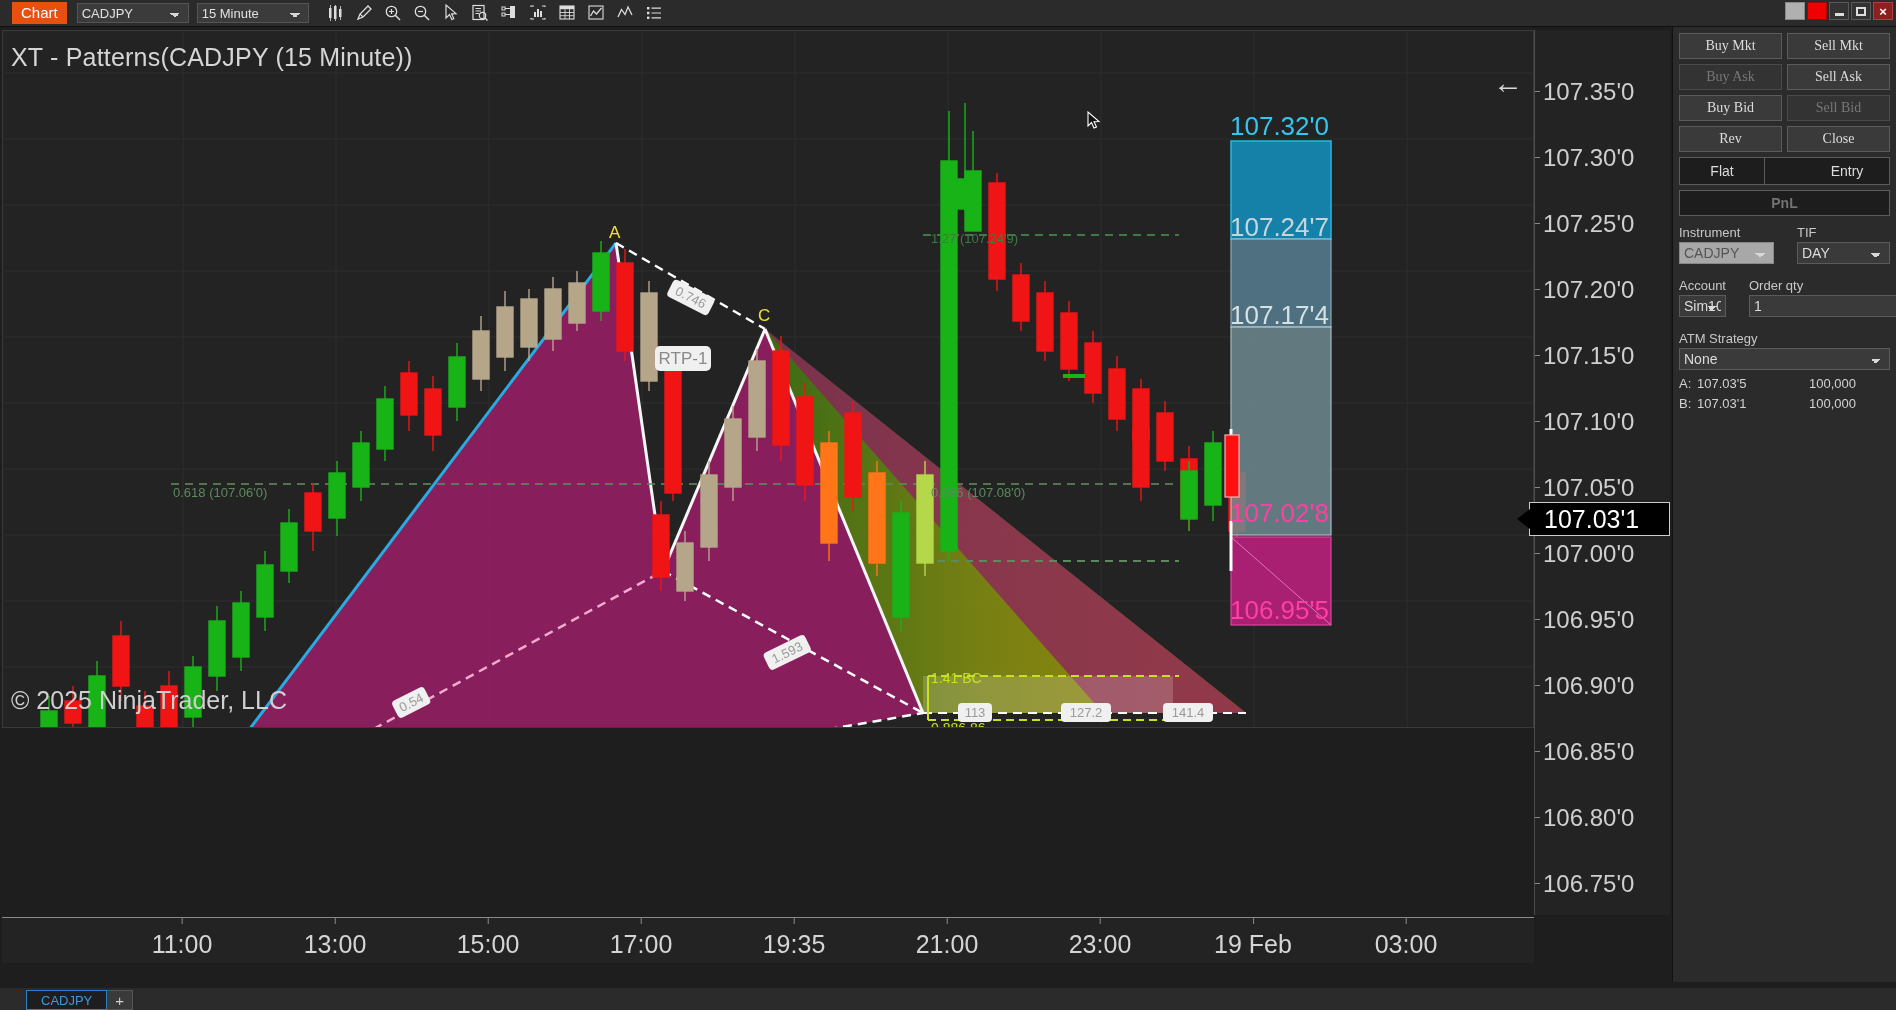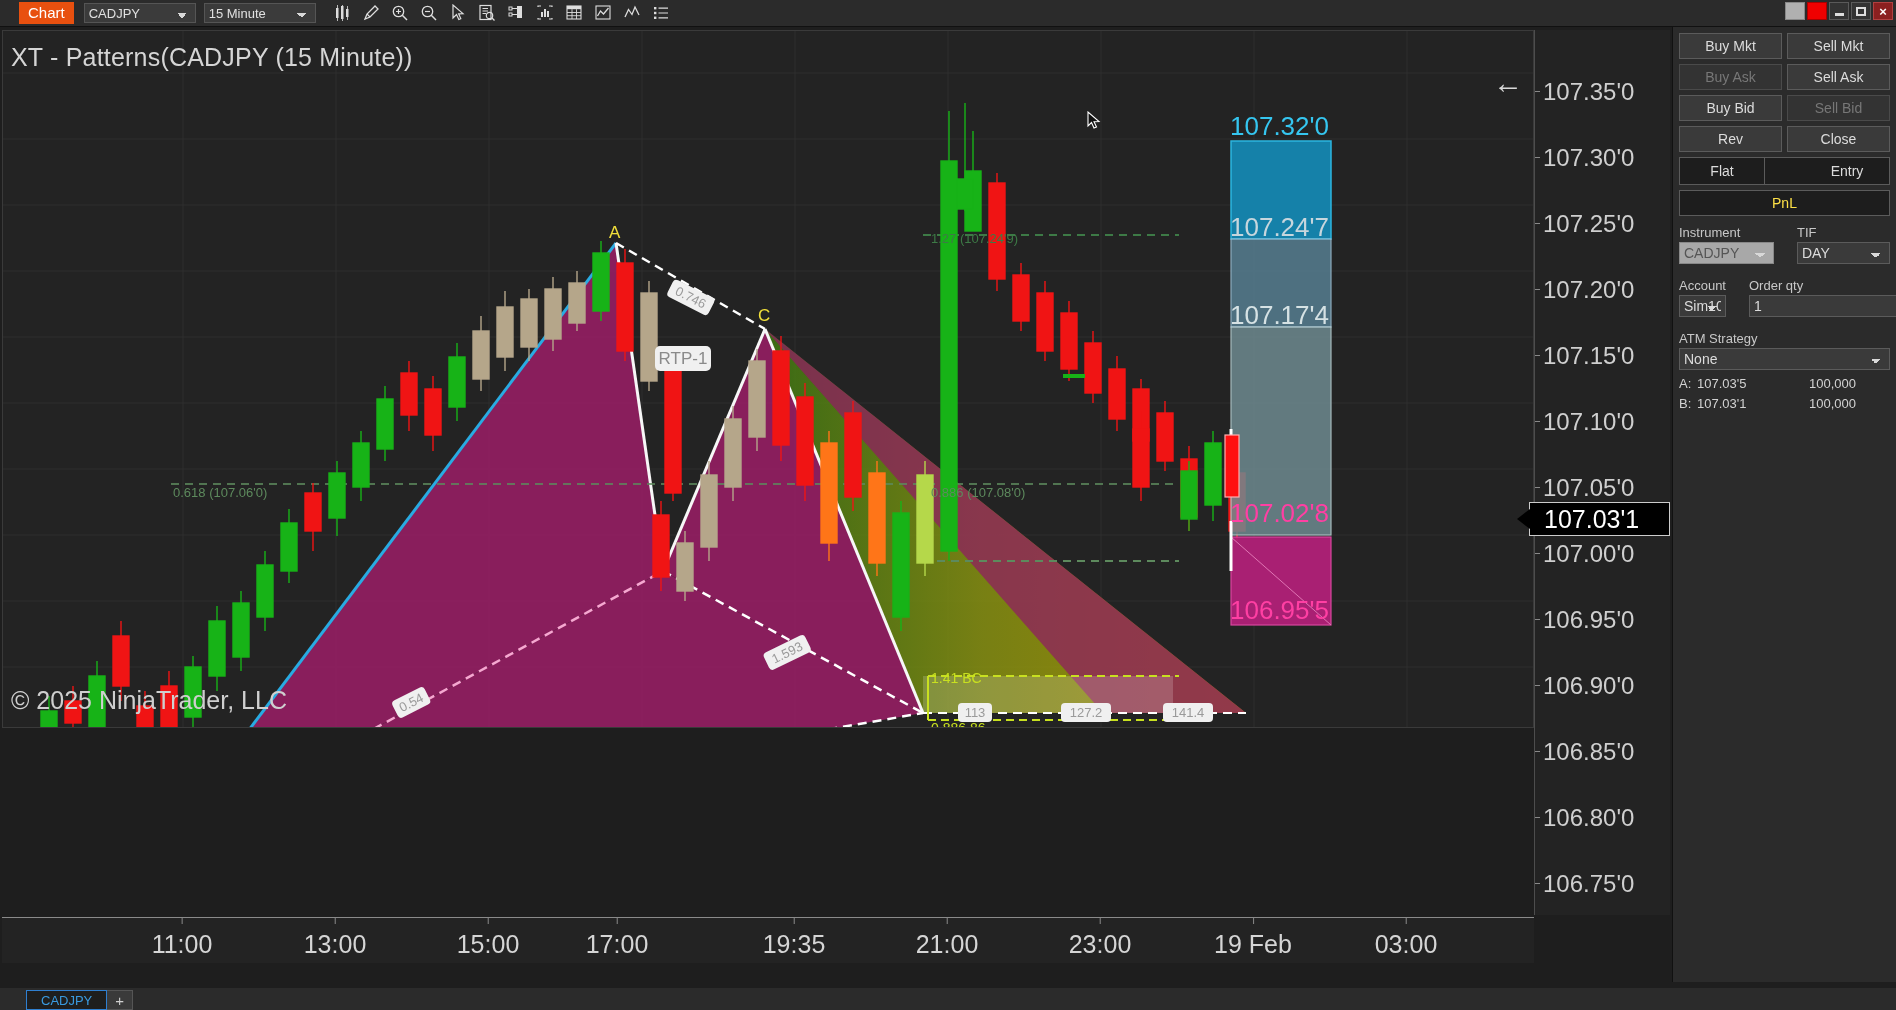--- a/index.html
+++ b/index.html
@@ -12,21 +12,21 @@
   #app { position: relative; width: 1896px; height: 1010px; background: #1e1e1e; }
 
   
   #toolbar {
     position: absolute; left: 0; top: 0; width: 1896px; height: 27px;
     background: #2b2b2b; border-bottom: 1px solid #111;
     display: flex; align-items: center;
   }
   #chart-menu-btn {
     background: #e8500f; color: #fff; font-size: 15px;
-    padding: 3px 9px 4px 9px; margin-left: 19px; line-height: 1;
+    padding: 3px 9px 4px 9px; margin-left: 12px; line-height: 1;
     font-family: "Liberation Sans", sans-serif;
   }
   .tb-select {
     height: 20px; background: #3b3b3b; border: 1px solid #555; color: #e0e0e0;
     font-size: 13px; font-family: "Liberation Sans", sans-serif;
     padding: 0 4px; margin-left: 10px; border-radius: 0;
     -webkit-appearance: none; appearance: none;
     background-image:
       linear-gradient(45deg, transparent 50%, #d8d8d8 50%),
       linear-gradient(135deg, #d8d8d8 50%, transparent 50%);
@@ -111,32 +111,32 @@
 
   
   #order-panel {
     position: absolute; left: 1672px; top: 27px; width: 224px; height: 955px;
     background: #2b2b2b; border-left: 1px solid #111; padding: 6px 6px 0 6px;
   }
   .btn-row { display: flex; gap: 5px; margin-bottom: 5px; }
   .ord-btn {
     flex: 1; height: 26px; background: #3a3a3a; border: 1px solid #5b5b5b;
     color: #dcdcdc; font-size: 14px; display: flex; align-items: center; justify-content: center;
-    font-family: Liberation Sans, sans-serif;
+    font-family: Liberation Serif, serif;
   }
   .ord-btn.dim { color: #777; border-color: #4a4a4a; background: #333; }
   .seg-row { display: flex; margin-bottom: 5px; border: 1px solid #5b5b5b; }
   .seg-btn {
     flex: 1; height: 26px; background: #1d1d1d; color: #dcdcdc; font-size: 14px;
     display: flex; align-items: center; justify-content: center;
   }
   .seg-btn + .seg-btn { border-left: 1px solid #5b5b5b; padding-left: 40px; }
   #pnl-btn {
-    height: 26px; background: #1d1d1d; border: 1px solid #5b5b5b; color: #fde047; font-size: 14px;
-    display: flex; align-items: center; justify-content: center; margin-bottom: 9px;
+    height: 26px; background: #1d1d1d; border: 1px solid #5b5b5b; color: #737373; font-size: 14px;
+    display: flex; align-items: center; justify-content: center; margin-bottom: 9px; font-weight: bold;
   }
   .field-row { display: flex; gap: 23px; margin-bottom: 14px; }
   .field-col { flex: 1; }
   .field-col.narrow { flex: 0 0 93px; }
   .fld-label { color: #c8c8c8; font-size: 13px; margin-bottom: 2px; display:block; }
   .fld-select {
     width: 100%; height: 22px; background: #3a3a3a; border: 1px solid #5b5b5b; color: #dcdcdc;
     font-size: 14px; padding: 0 4px; font-family: "Liberation Sans", sans-serif;
     -webkit-appearance: none; appearance: none; border-radius:0;
     background-image:
@@ -673,21 +673,21 @@
       <div class="price-tick" style="top:708px">106.85'0</div>
       <div class="price-tick" style="top:774px">106.80'0</div>
       <div class="price-tick" style="top:840px">106.75'0</div>
       <div id="last-price-tag">107.03'1</div>
     </div>
 
     <div id="time-axis">
       <div class="time-tick" style="left:180px">11:00</div>
       <div class="time-tick" style="left:333px">13:00</div>
       <div class="time-tick" style="left:486px">15:00</div>
-      <div class="time-tick" style="left:615px">17:00</div>
+      <div class="time-tick" style="left:639px">17:00</div>
       <div class="time-tick" style="left:792px">19:35</div>
       <div class="time-tick" style="left:945px">21:00</div>
       <div class="time-tick" style="left:1098px">23:00</div>
       <div class="time-tick" style="left:1251px">19 Feb</div>
       <div class="time-tick" style="left:1404px">03:00</div>
     </div>
 
     <div id="hscroll">
       <div id="hscroll-left">◀</div>
       <div id="hscroll-thumb"></div>

